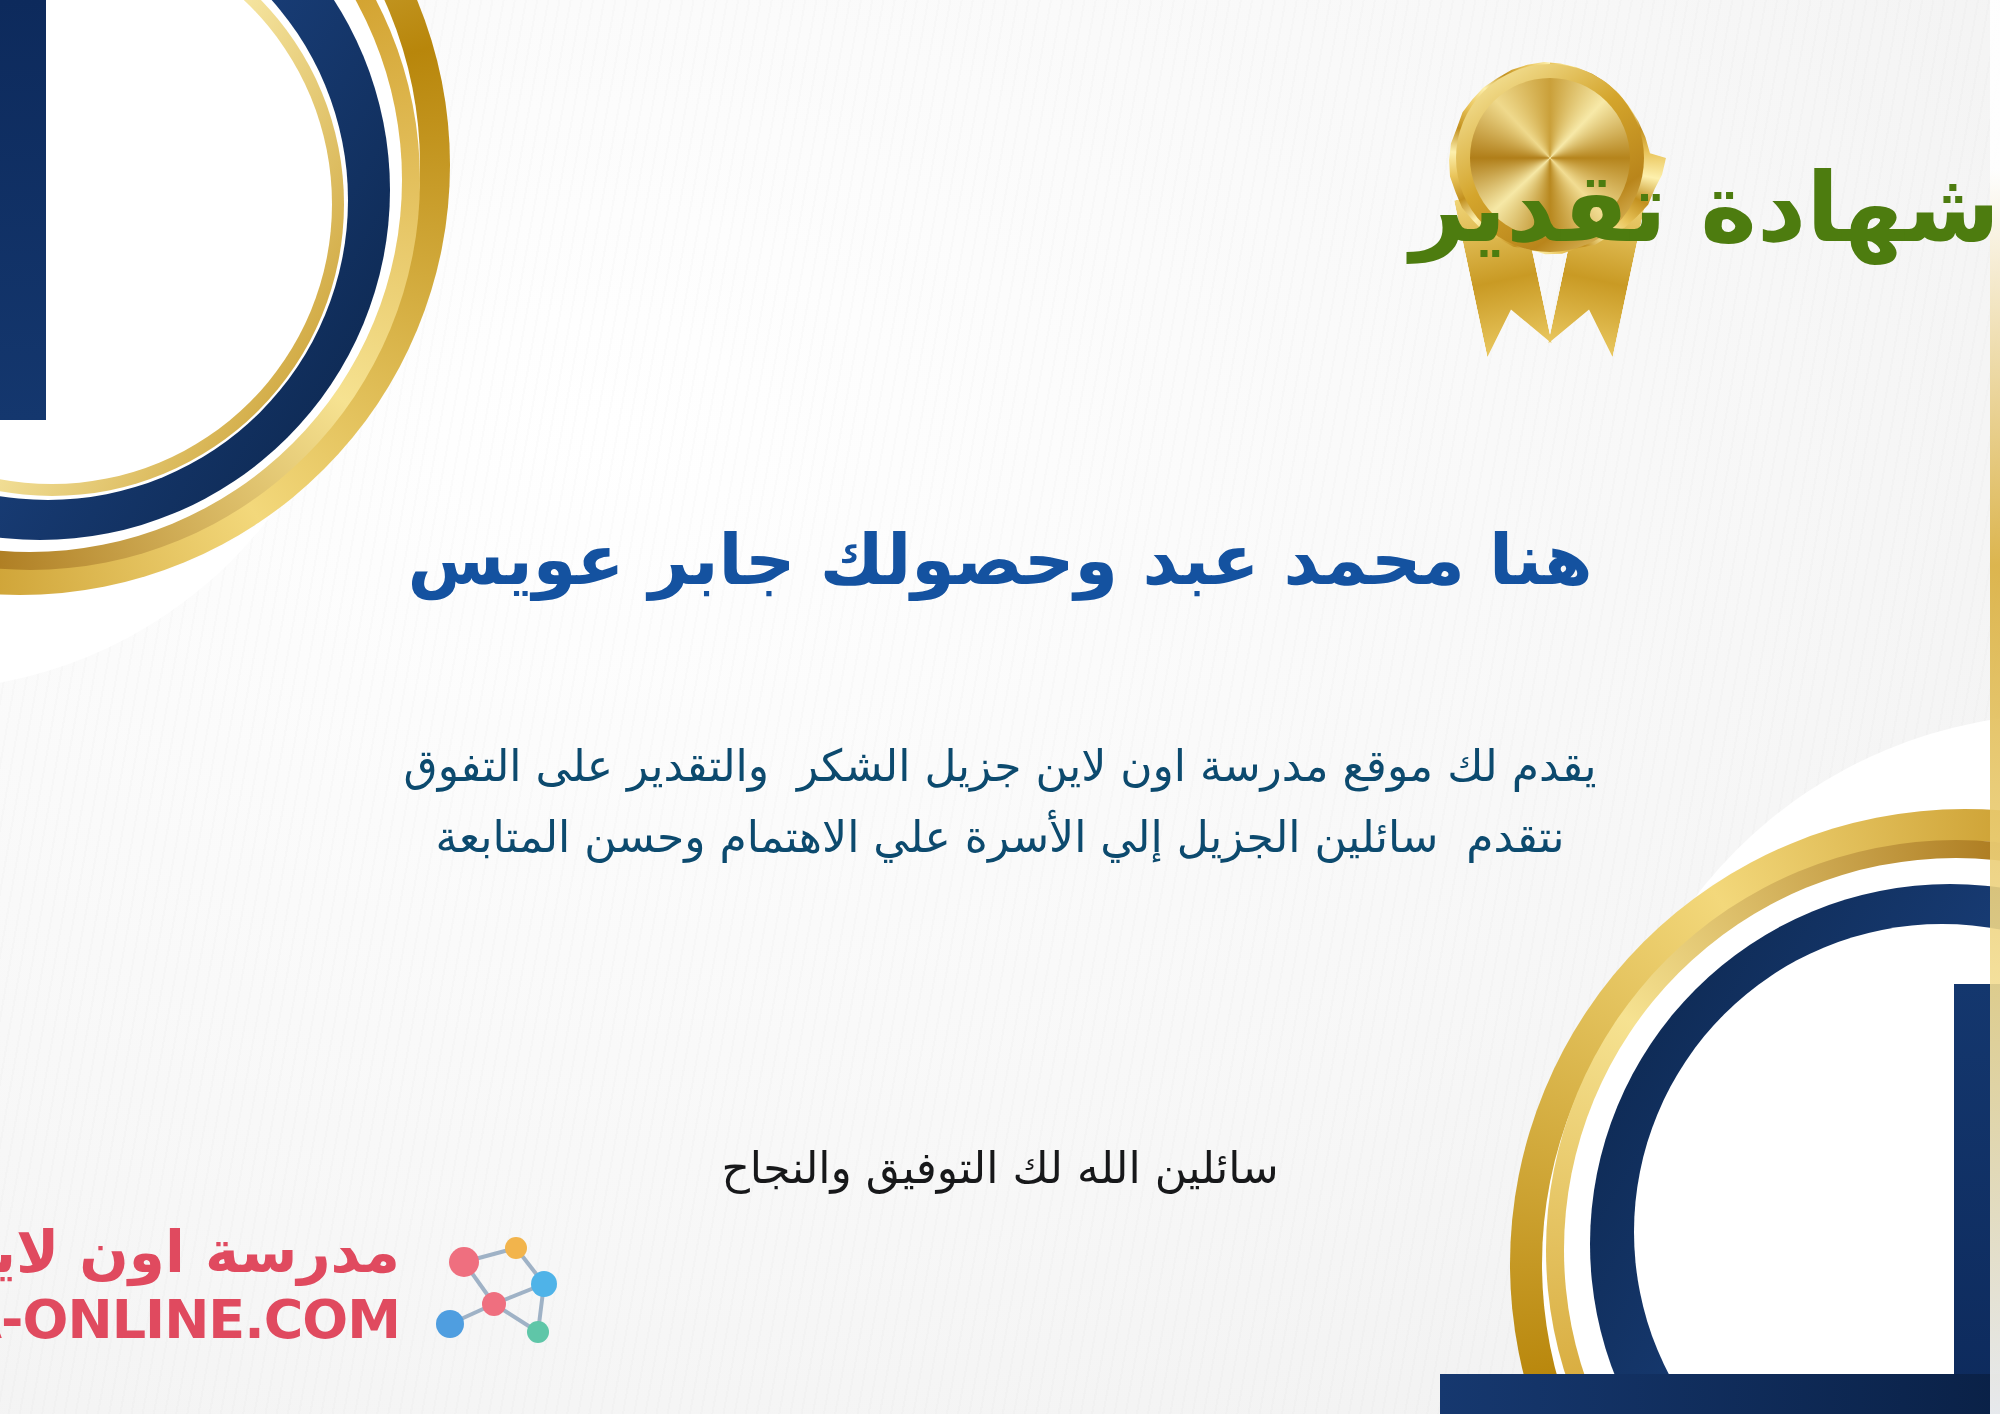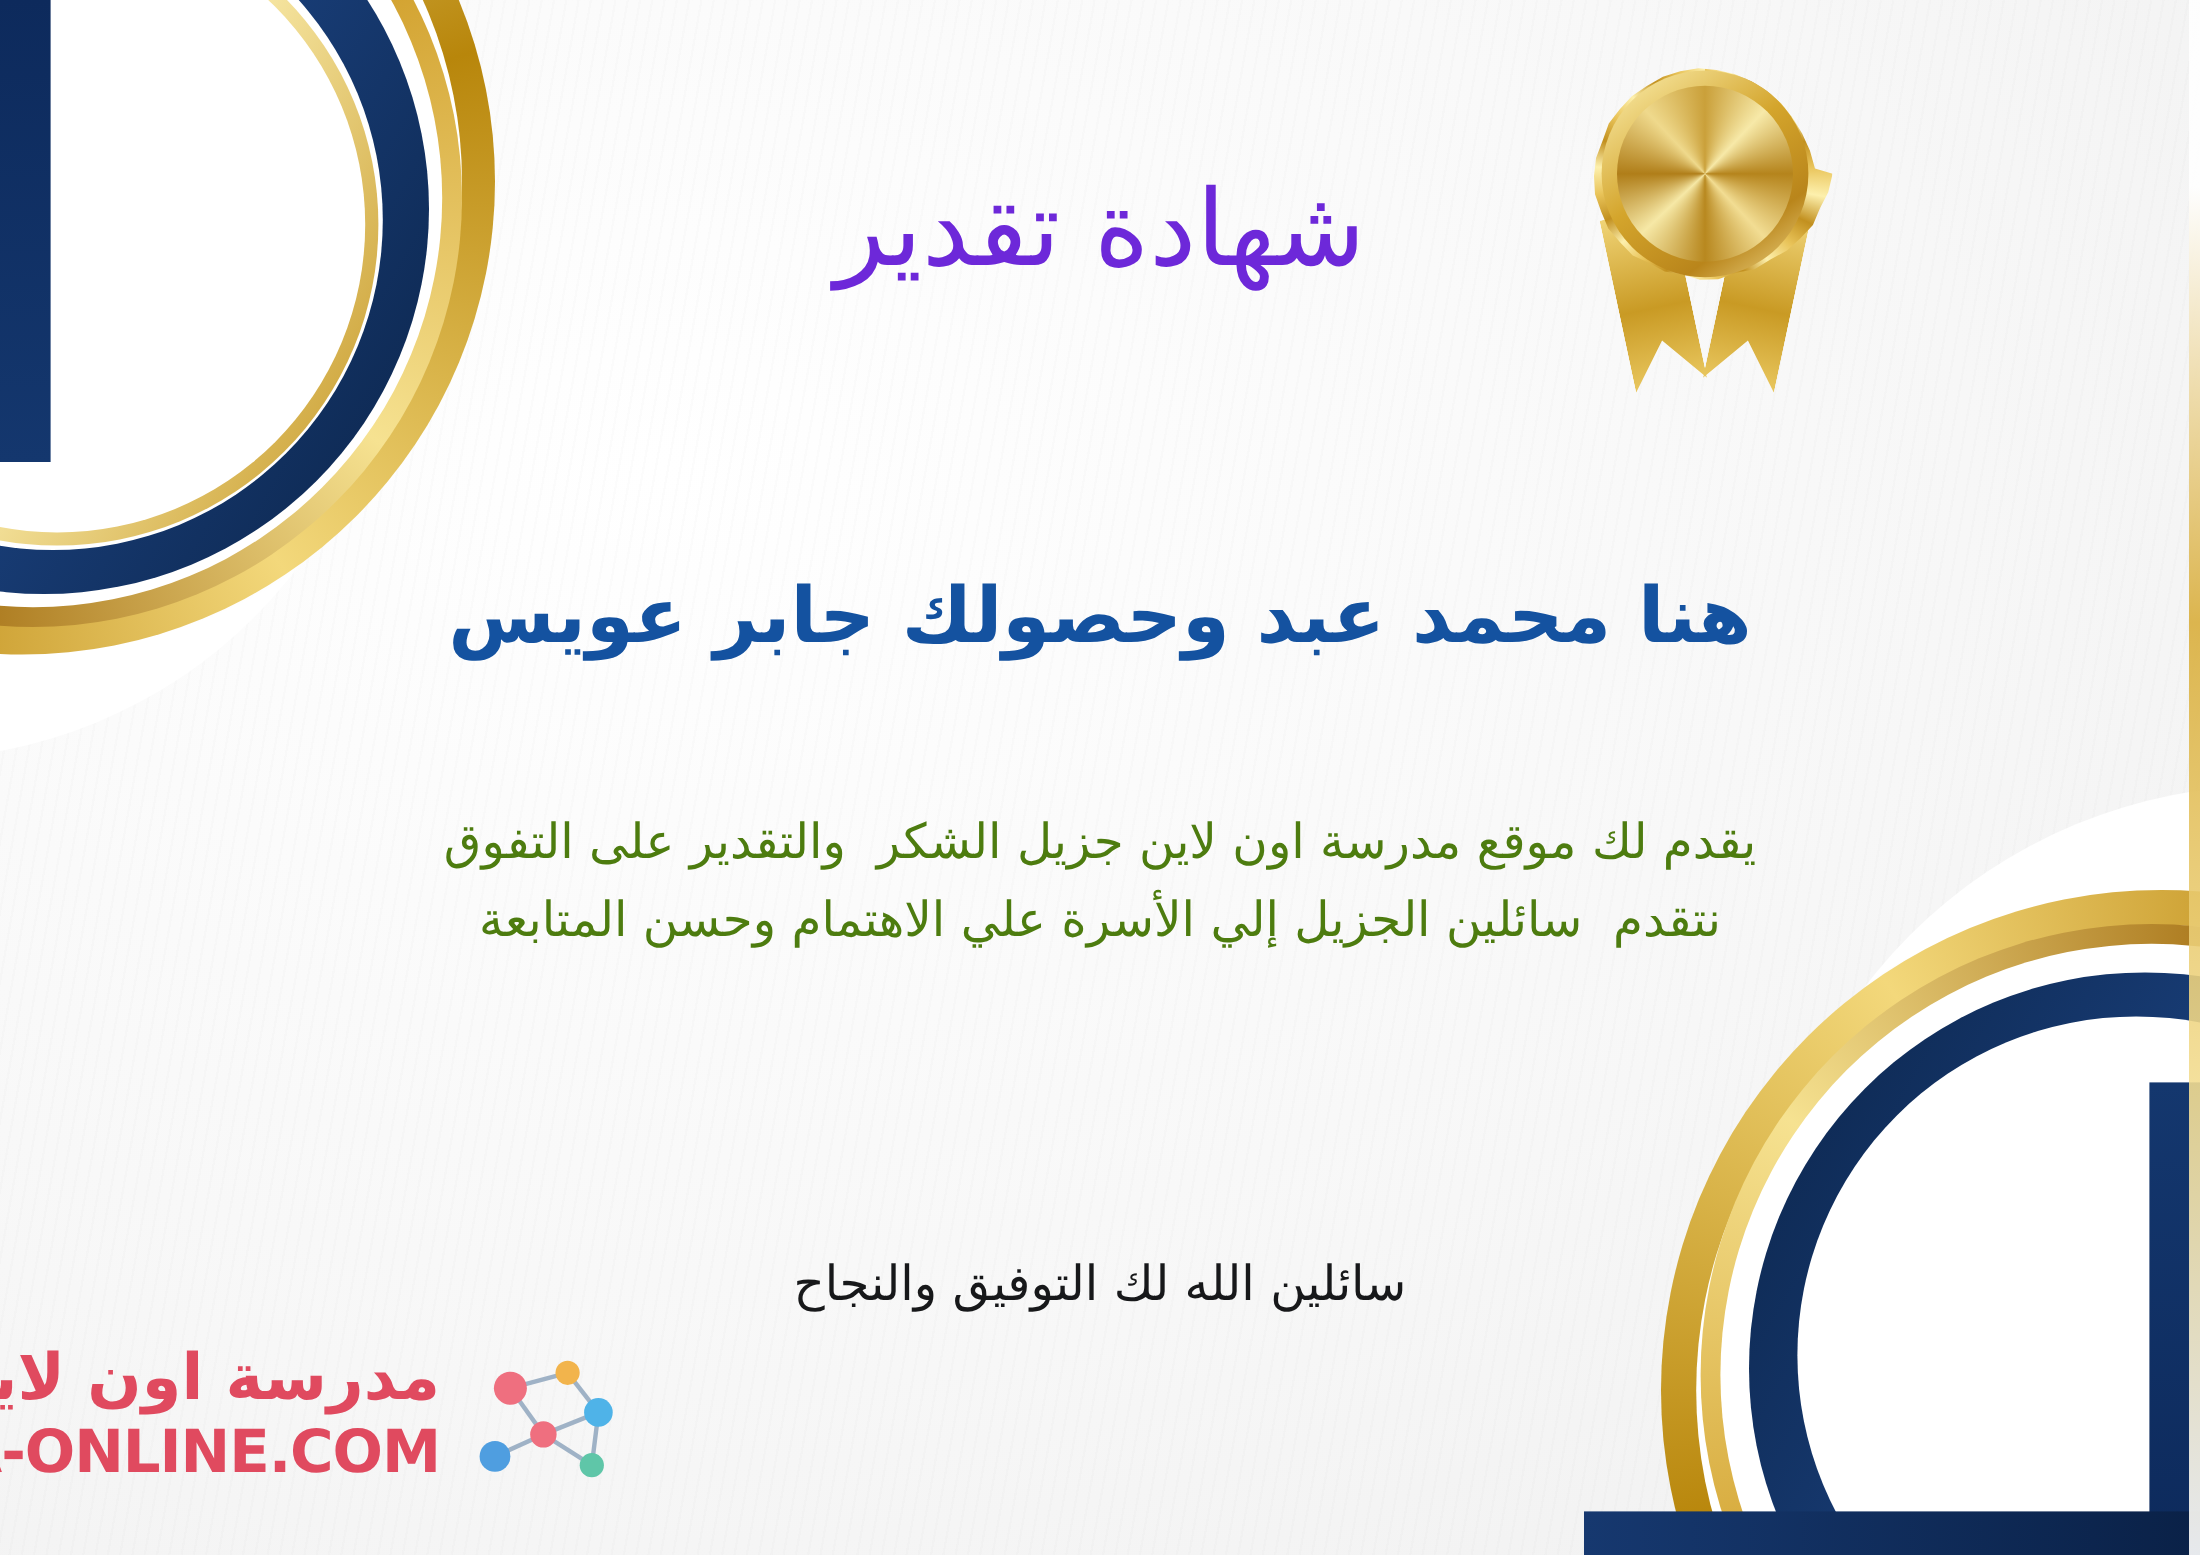--- a/index.html
+++ b/index.html
@@ -271,24 +271,24 @@
   .content {
     position: absolute;
     inset: 0;
     direction: rtl;
   }
 
   .cert-title {
     position: absolute;
     top: 160px;
     left: 0; right: 0;
-    text-align: center;
+    text-align: right;
     font-size: 96px;
-    font-weight: 400;
-    color: #6d28d9;
+    font-weight: 700;
+    color: #4d7c0f;
     letter-spacing: 0px;
     line-height: 1;
   }
 
   .student-name {
     position: absolute;
     top: 520px;
     left: 0; right: 0;
     text-align: center;
     font-size: 70px;
@@ -297,21 +297,21 @@
     line-height: 1.15;
   }
 
   .body-text {
     position: absolute;
     top: 730px;
     left: 230px;
     right: 230px;
     text-align: center;
     font-size: 44px;
-    color: #4d7c0f;
+    color: #0c4a6e;
     line-height: 1.62;
   }
   .body-text .line { white-space: pre-wrap; }
   .body-text .score {
     display: inline-block;
     padding: 0 26px;
     letter-spacing: 1px;
   }
 
   .closing-text {

